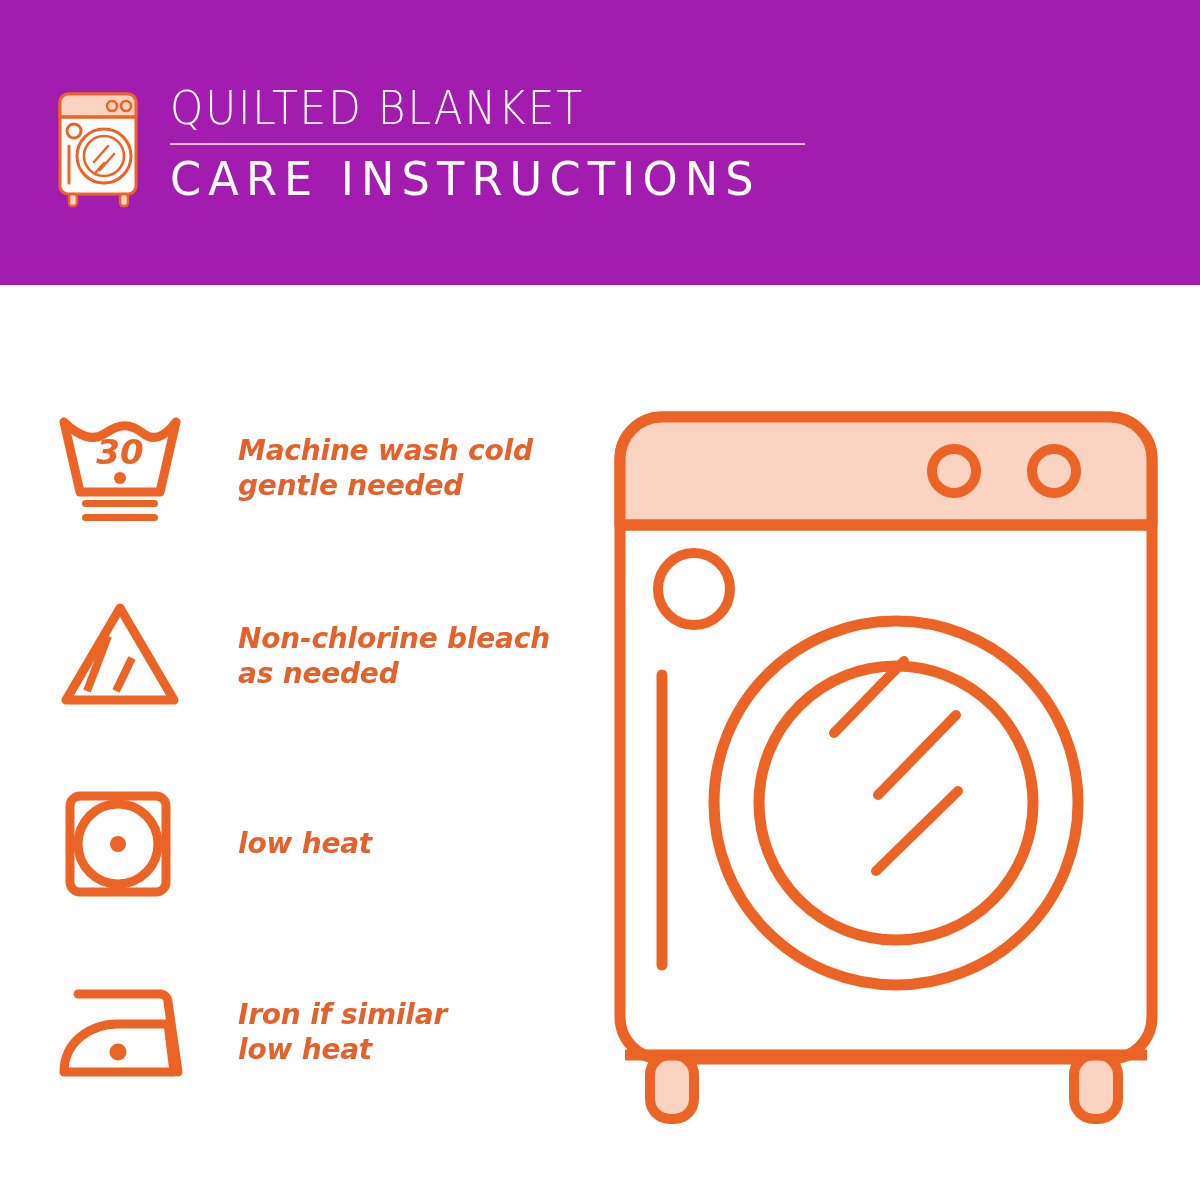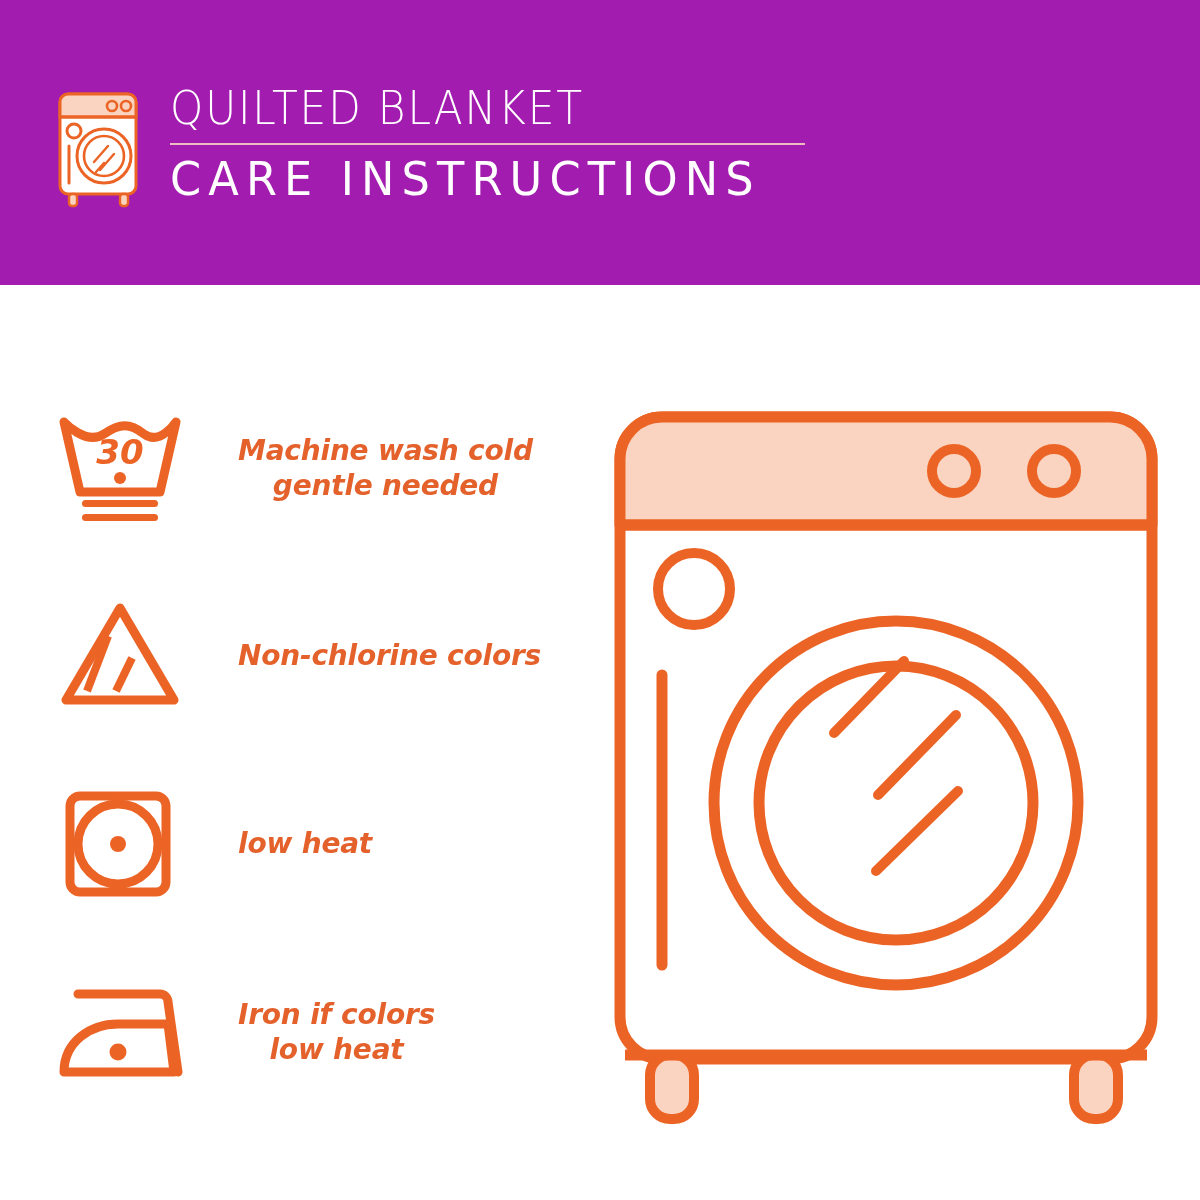--- a/index.html
+++ b/index.html
@@ -109,21 +109,21 @@
   }
   .care-text {
     margin-left: 42px;
     color: #E4612B;
     font-size: 28px;
     font-weight: 700;
     line-height: 1.26;
     font-family: "DejaVu Sans", sans-serif;
     letter-spacing: -0.2px;
   }
-  .care-text .ln { display: block; text-align: center; }
+  .care-text .ln { display: block; }
 
   
   .machine-wrap {
     position: absolute;
     left: 606px;
     top: 118px;
     width: 560px;
     height: 730px;
   }
 </style>
@@ -189,21 +189,22 @@
 
     <div class="care-row">
       <div class="care-icon">
         <svg viewBox="0 0 130 120" width="130" height="120" xmlns="http://www.w3.org/2000/svg">
           <path d="M64 12 L118 104 L10 104 Z" fill="none" stroke="#EC6425" stroke-width="9" stroke-linejoin="round"></path>
           <line x1="52" y1="40" x2="31" y2="95" stroke="#EC6425" stroke-width="8" stroke-linecap="butt"></line>
           <line x1="76" y1="62" x2="60" y2="95" stroke="#EC6425" stroke-width="8" stroke-linecap="butt"></line>
         </svg>
       </div>
       <div class="care-text">
-        <span class="ln">Non-chlorine colors</span>
+        <span class="ln">Non-chlorine bleach</span>
+        <span class="ln">as needed</span>
       </div>
     </div>
 
     <div class="care-row">
       <div class="care-icon">
         <svg viewBox="0 0 130 120" width="130" height="120" xmlns="http://www.w3.org/2000/svg">
           <rect x="14" y="12" width="96" height="96" rx="10" ry="10" fill="none" stroke="#EC6425" stroke-width="9"></rect>
           <circle cx="62" cy="60" r="40" fill="none" stroke="#EC6425" stroke-width="9"></circle>
           <circle cx="62" cy="60" r="8" fill="#EC6425"></circle>
         </svg>
@@ -215,21 +216,21 @@
 
     <div class="care-row">
       <div class="care-icon">
         <svg viewBox="0 0 130 120" width="130" height="120" xmlns="http://www.w3.org/2000/svg">
           <path d="M22 22 H104 a8 8 0 0 1 8 8 L122 100" fill="none" stroke="#EC6425" stroke-width="9" stroke-linecap="round" stroke-linejoin="round"></path>
           <path d="M8 100 C8 70 34 52 62 52 H112 L118 100 Z" fill="none" stroke="#EC6425" stroke-width="9" stroke-linejoin="round" stroke-linecap="round"></path>
           <circle cx="62" cy="80" r="8.5" fill="#EC6425"></circle>
         </svg>
       </div>
       <div class="care-text">
-        <span class="ln">Iron if colors</span>
+        <span class="ln">Iron if similar</span>
         <span class="ln">low heat</span>
       </div>
     </div>
 
   </div>
 
   <div class="machine-wrap">
     <svg viewBox="0 0 560 730" width="560" height="730" xmlns="http://www.w3.org/2000/svg">
 
       <rect x="14" y="14" width="532" height="642" rx="42" ry="42" fill="#ffffff" stroke="#EC6425" stroke-width="11"></rect>

